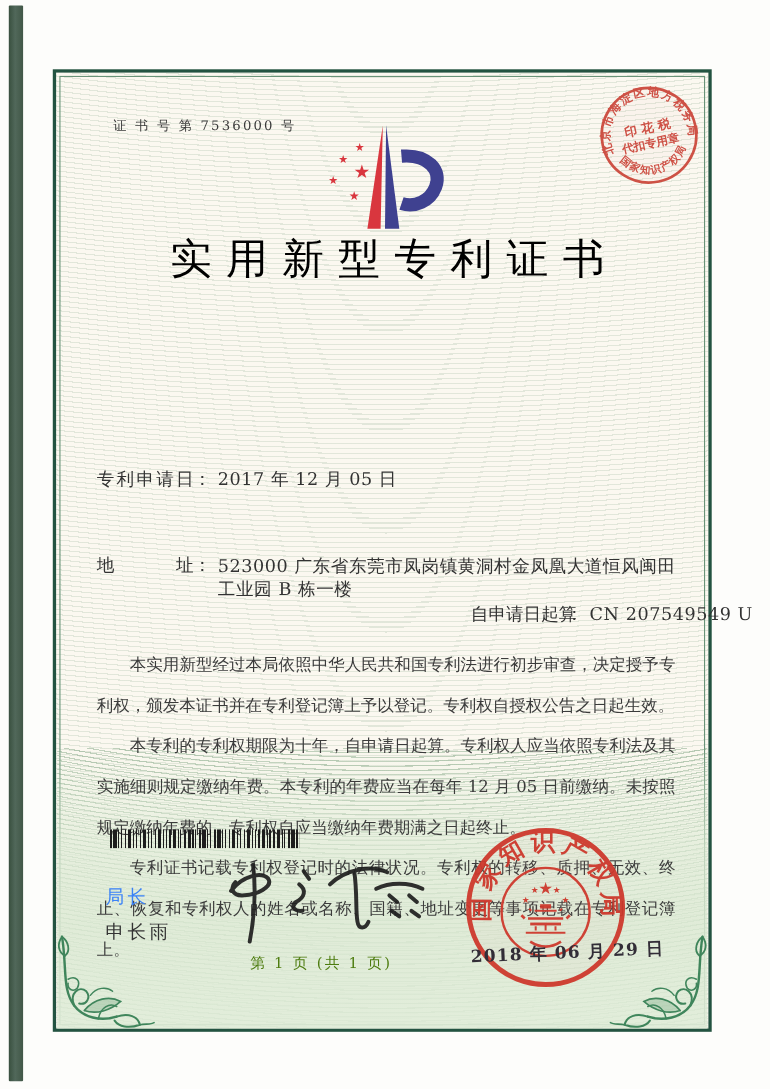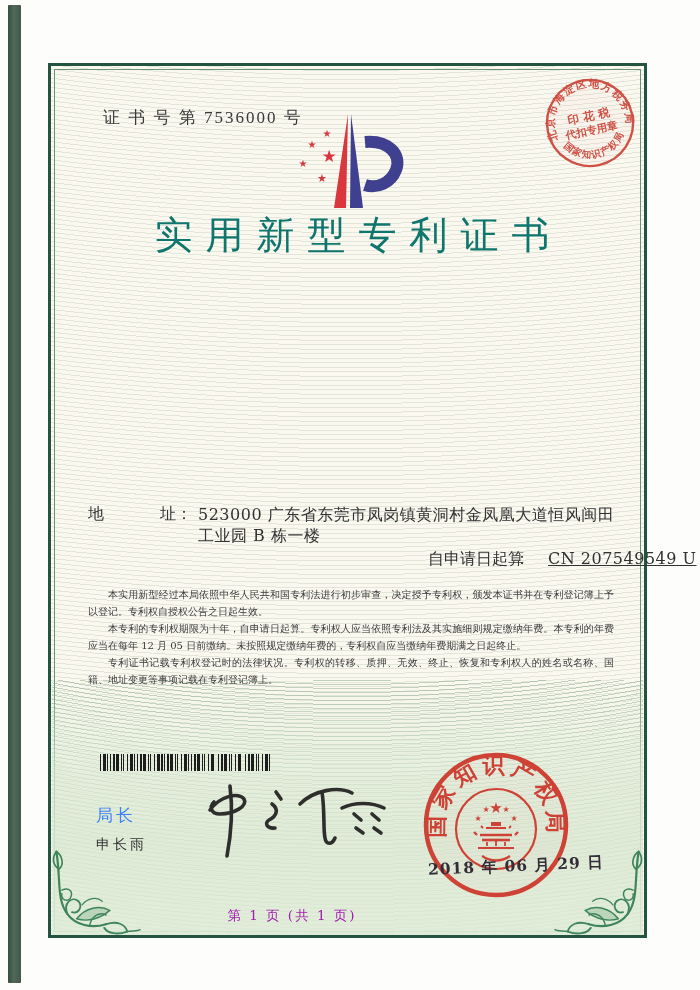--- a/index.html
+++ b/index.html
@@ -40,83 +40,83 @@
         rgba(223,236,216,.9) 100%),
       repeating-radial-gradient(circle 2600px at 300px -1500px,
         rgba(118,158,122,.45) 0 1px, rgba(0,0,0,0) 1px 4px);
   }
 
   .corner-flourish{position:absolute;width:96px;height:92px;}
   .corner-flourish.left{left:47px;top:846px;}
   .corner-flourish.right{left:552px;top:846px;transform:scaleX(-1);}
 
   .cert-no{
-    position:absolute;left:103px;top:106px;font-size:17px;
-    letter-spacing:2px;color:#3a3a3a;font-family:Liberation Serif, serif;
+    position:absolute;left:103px;top:106px;font-size:12px;
+    letter-spacing:2px;color:#3a3a3a;
   }
 
   .logo{position:absolute;left:288px;top:110px;width:124px;height:102px;}
 
   .title{
     position:absolute;left:48px;top:210px;width:599px;text-align:center;
     font-size:38px;font-weight:500;letter-spacing:13px;padding-left:22px;
-    box-sizing:border-box;color:#0f766e;
+    box-sizing:border-box;color:#000000;
   }
 
   .frow{position:absolute;left:88px;font-size:16px;color:#323232;white-space:nowrap;}
   .frow .flabel{
     display:inline-block;width:88px;text-align:justify;text-align-last:justify;
     vertical-align:top;
   }
   .frow .colon{vertical-align:top;}
   .frow .fvalue{display:inline-block;vertical-align:top;margin-left:6px;letter-spacing:.5px;}
   .frow.addr{white-space:normal;width:540px;}
   .frow.addr .fvalue{width:428px;line-height:21px;}
   .grant-no{position:absolute;left:428px;top:549px;font-size:16px;color:#323232;white-space:nowrap;}
   .grant-no .flabel{display:inline-block;width:86px;text-align:justify;text-align-last:justify;}
-  .grant-no .fvalue{margin-left:18px;letter-spacing:.5px;text-decoration:underline;}
+  .grant-no .fvalue{margin-left:6px;letter-spacing:.5px;}
 
   .paras{
     position:absolute;left:88px;top:586px;width:526px;
-    font-size:10px;line-height:17px;text-align:justify;color:#3b3b3b;
+    font-size:15px;line-height:37px;text-align:justify;color:#3b3b3b;
   }
   .paras p{margin:0;text-indent:2em;}
 
   .barcode{
     position:absolute;left:100px;top:754px;width:172px;height:17px;
     background:repeating-linear-gradient(90deg,
       #1d1d1d 0 1.5px, rgba(0,0,0,0) 1.5px 3px,
       #1d1d1d 3px 6px, rgba(0,0,0,0) 6px 7.5px,
       #1d1d1d 7.5px 8.5px, rgba(0,0,0,0) 8.5px 10px,
       #1d1d1d 10px 11px, rgba(0,0,0,0) 11px 13.5px);
   }
 
   .signer-title{
     position:absolute;left:96px;top:804px;font-size:17px;letter-spacing:3px;
     font-family:"DejaVu Sans","Liberation Sans",sans-serif;color:#3b82f6;
   }
   .signer-name{
-    position:absolute;left:96px;top:836px;font-size:14px;letter-spacing:3px;
+    position:absolute;left:96px;top:836px;font-size:17px;letter-spacing:3px;
     font-family:Liberation Sans, sans-serif;color:#333;
   }
   .signature{position:absolute;left:196px;top:780px;width:212px;height:86px;}
 
   .office-seal{position:absolute;left:420px;top:749px;width:152px;height:152px;opacity:.94;}
   .seal-date{
     position:absolute;left:428px;top:856px;width:175px;font-size:15.5px;
     font-weight:600;letter-spacing:1px;color:#322d37;transform:rotate(-2.5deg);
     white-space:nowrap;
   }
 
   .tax-seal{position:absolute;left:543px;top:76px;width:94px;height:94px;
     transform:rotate(-12deg);opacity:.92;}
 
   .footer{
-    position:absolute;left:48px;top:907px;width:488px;text-align:center;
-    font-size:13.5px;letter-spacing:2px;color:#a21caf;
+    position:absolute;left:48px;top:867px;width:488px;text-align:center;
+    font-size:13.5px;letter-spacing:2px;color:#4d7c0f;
   }
 </style>
 </head>
 <body>
 
 <div class="page">
 
   <div class="spine"></div>
 
   <div class="frame"></div>
@@ -159,20 +159,23 @@
       <text x="15" y="57" font-size="10" fill="#d9363e" text-anchor="middle">★</text>
       <text x="34" y="72" font-size="11" fill="#d9363e" text-anchor="middle">★</text>
     </g>
     <polygon points="60,4 46,98 58,98" fill="#d9363e"></polygon>
     <polygon points="63,4 62,98 75,98" fill="#3f4190"></polygon>
     <path d="M77,32 C101,30 114,45 108,60 C103,73 89,79 77,75" stroke="#3f4190" stroke-width="12" fill="none"></path>
   </svg>
 
   <div class="title">实用新型专利证书</div>
 
+  <div class="frow" style="top:426px">
+    <span class="flabel">专利申请日</span><span class="colon">：</span><span class="fvalue">2017 年 12 月 05 日</span>
+  </div>
   <div class="frow addr" style="top:504px">
     <span class="flabel">地址</span><span class="colon">：</span><span class="fvalue">523000 广东省东莞市凤岗镇黄洞村金凤凰大道恒风闽田工业园 B 栋一楼</span>
   </div>
   <div class="grant-no">
     <span class="flabel">自申请日起算</span><span class="colon">：</span><span class="fvalue">CN 207549549 U</span>
   </div>
 
   <div class="paras">
     <p>本实用新型经过本局依照中华人民共和国专利法进行初步审查，决定授予专利权，颁发本证书并在专利登记簿上予以登记。专利权自授权公告之日起生效。</p>
     <p>本专利的专利权期限为十年，自申请日起算。专利权人应当依照专利法及其实施细则规定缴纳年费。本专利的年费应当在每年 12 月 05 日前缴纳。未按照规定缴纳年费的，专利权自应当缴纳年费期满之日起终止。</p>

